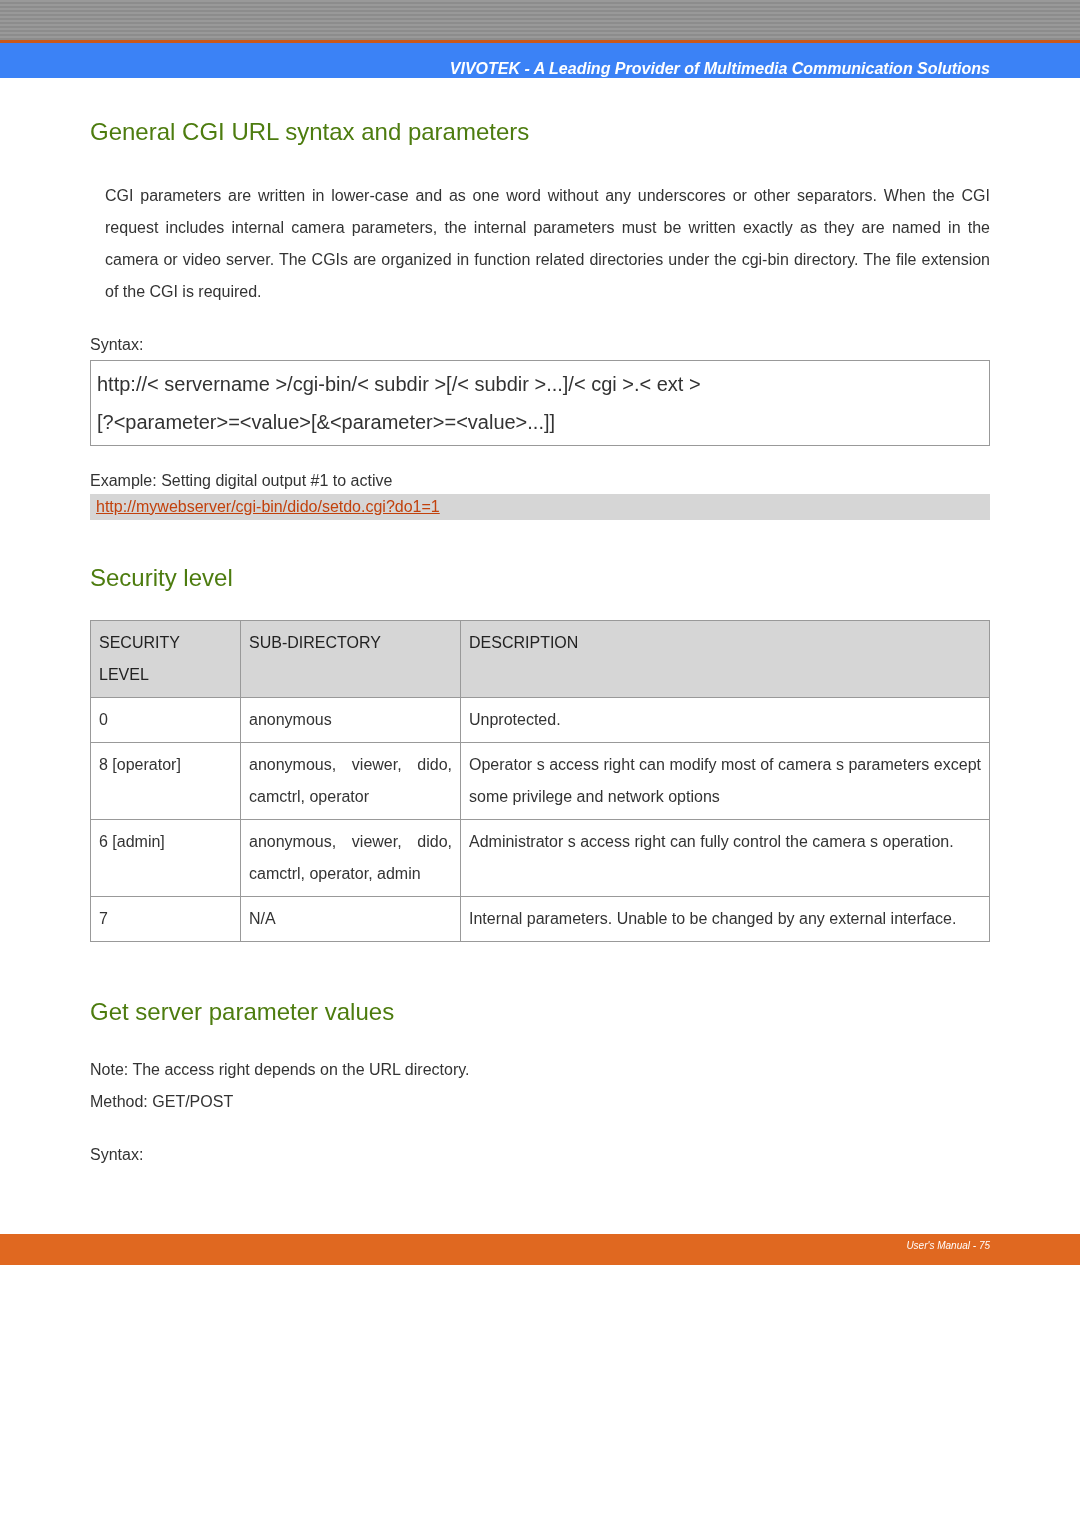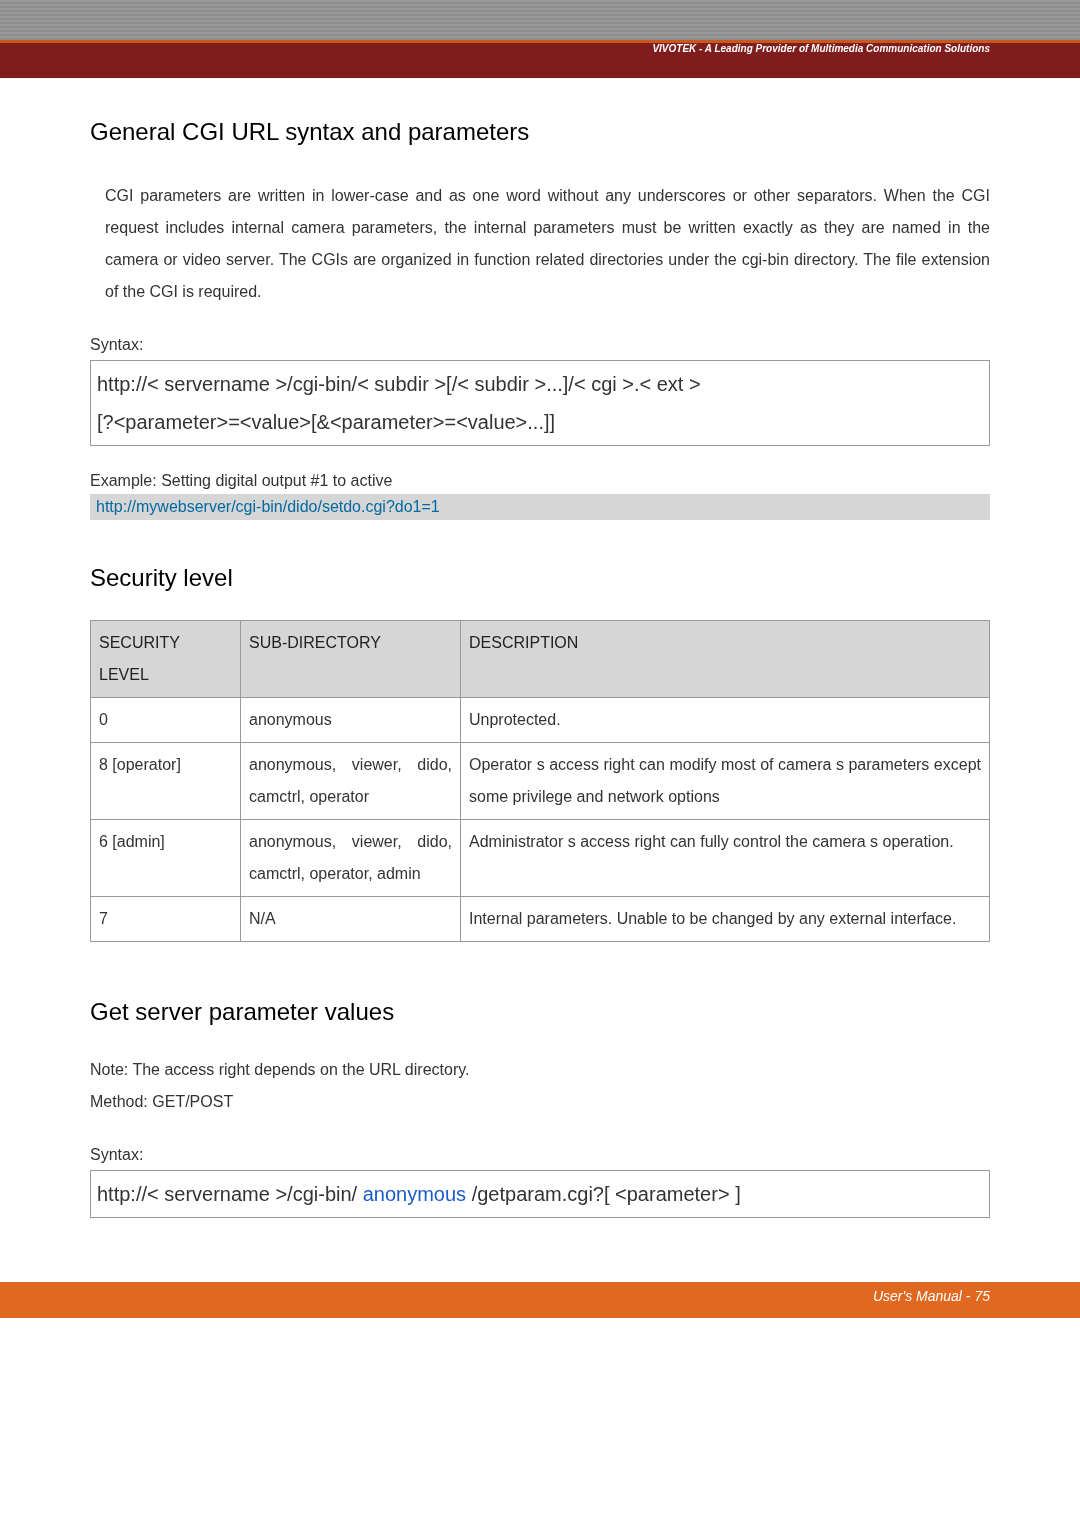--- a/index.html
+++ b/index.html
@@ -7,40 +7,40 @@
     font-family: Arial, Helvetica, sans-serif;
     background: #fff;
     width: 1080px;
     color: #333;
   }
   .top-strip {
     height: 40px;
     background: repeating-linear-gradient(0deg,#8c8c8c 0,#8c8c8c 2px,#999 2px,#999 4px);
   }
   .header-bar {
-    background: #7f1d1d;
+    background: #3b82f6;
     color: #fff;
     font-style: italic;
     font-weight: bold;
     height: 38px;
     display: flex;
-    align-items: flex-start;
+    align-items: flex-end;
     justify-content: flex-end;
     padding: 0 90px;
-    font-size: 10px;
+    font-size: 16px;
     border-top: 3px solid #c9581a;
   }
   .header-bar span { text-align: right; }
   .page {
     padding: 40px 90px 30px 90px;
   }
   h2 {
     font-size: 24px;
     font-weight: normal;
-    color: #000000;
+    color: #4d7c0f;
     margin-bottom: 34px;
   }
   p {
     font-size: 16px;
     line-height: 2.0;
     color: #333;
     text-align: justify;
     margin-left: 15px;
   }
   .syntax-label {
@@ -58,21 +58,21 @@
   .example-label {
     font-size: 16px;
     margin-top: 26px;
     margin-bottom: 4px;
   }
   .grey-row {
     background: #d6d6d6;
     padding: 4px 6px;
     font-size: 16px;
   }
-  .link { color: #0369a1; }
+  .link { color: #c2410c; text-decoration: underline; }
   .sec-h2 { margin-top: 44px; margin-bottom: 28px; }
   table {
     border-collapse: collapse;
     width: 100%;
     font-size: 16px;
   }
   table td {
     border: 1px solid #999;
     padding: 6px 8px;
     vertical-align: top;
@@ -88,21 +88,21 @@
   .code-box .anon { color: #1a5bcc; }
   .code-box .param { color: #333; }
   .note { font-size: 16px; line-height: 2.0; }
   .get-h2 { margin-top: 56px; margin-bottom: 28px; }
   .footer {
     background: #e06820;
     color: #fff;
     font-style: italic;
     text-align: right;
     padding: 6px 90px 14px;
-    font-size: 14px;
+    font-size: 10px;
     margin-top: 34px;
   }
 </style>
 </head>
 <body>
 
 <div class="top-strip"></div>
 <div class="header-bar">
   <span>VIVOTEK - A Leading Provider of Multimedia Communication Solutions</span>
 </div>
@@ -153,21 +153,18 @@
       <td class="justify-col">Internal parameters. Unable to be changed by any external interface.</td>
     </tr>
   </tbody>
     </table>
 
   <h2 class="get-h2">Get server parameter values</h2>
   <div class="note">Note:   The access right depends on the URL directory.</div>
   <div class="note">Method:    GET/POST</div>
 
   <div class="syntax-label">Syntax:</div>
-  <div class="code-box">
-    <span>http://&lt;   servername  &gt;/cgi-bin/  </span><span class="anon">anonymous</span><span> /getparam.cgi?[    </span><span class="param">&lt;parameter&gt;</span><span>    ]</span>
-  </div>
 
 </div>
 
 <div class="footer">
   <span>User's Manual - 75</span>
 </div>
 
 </body></html>

